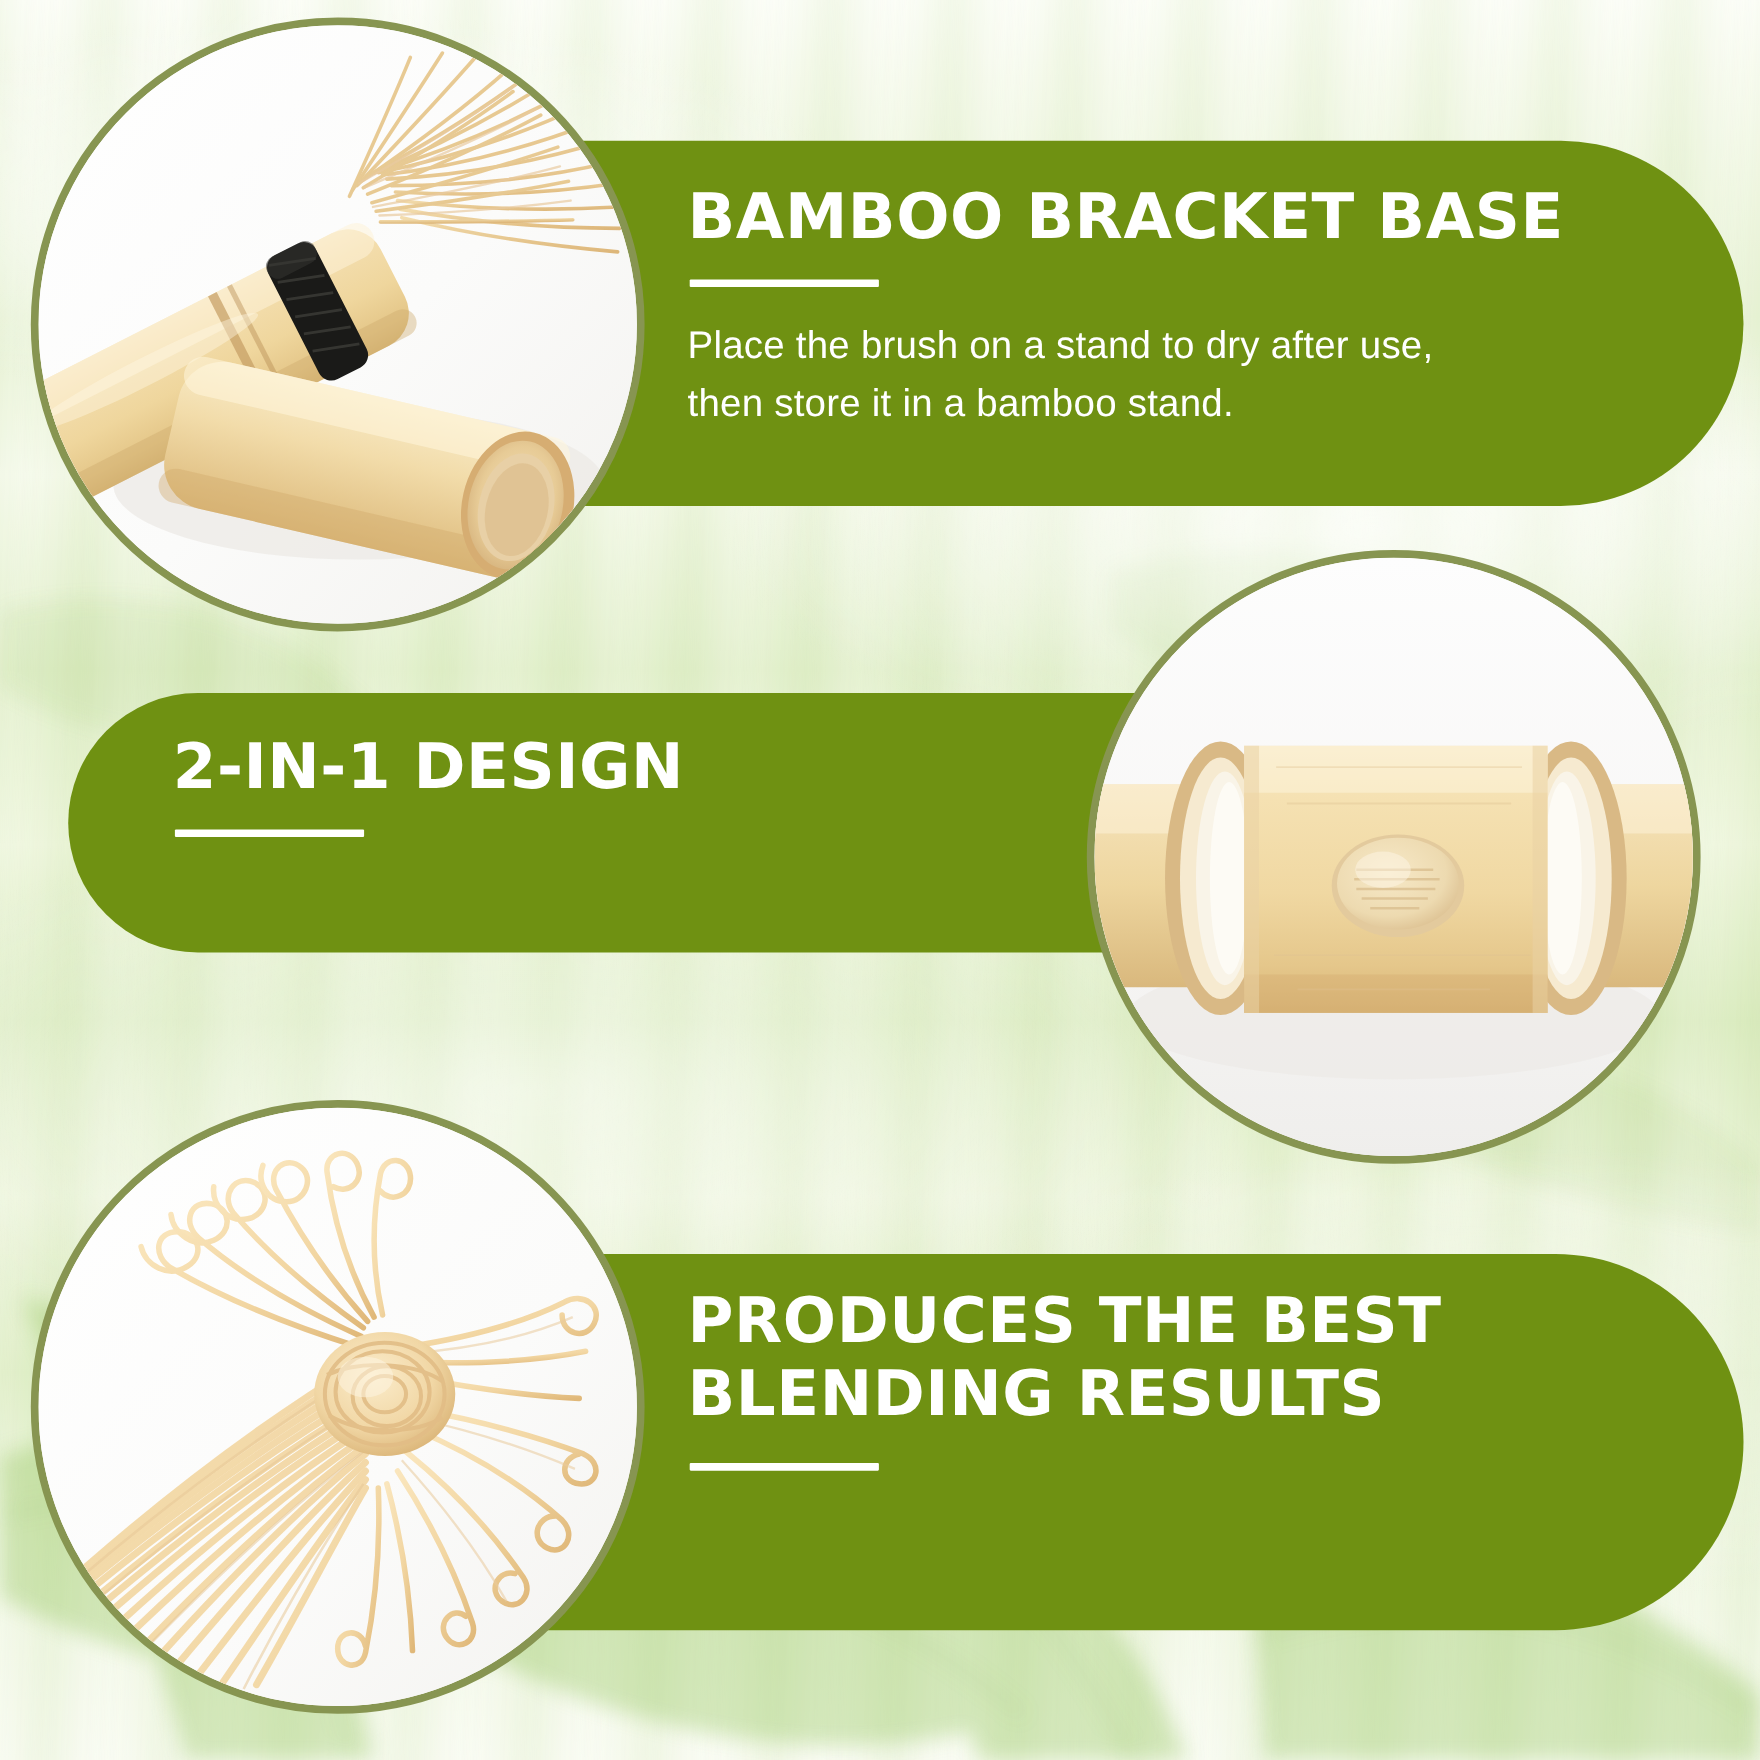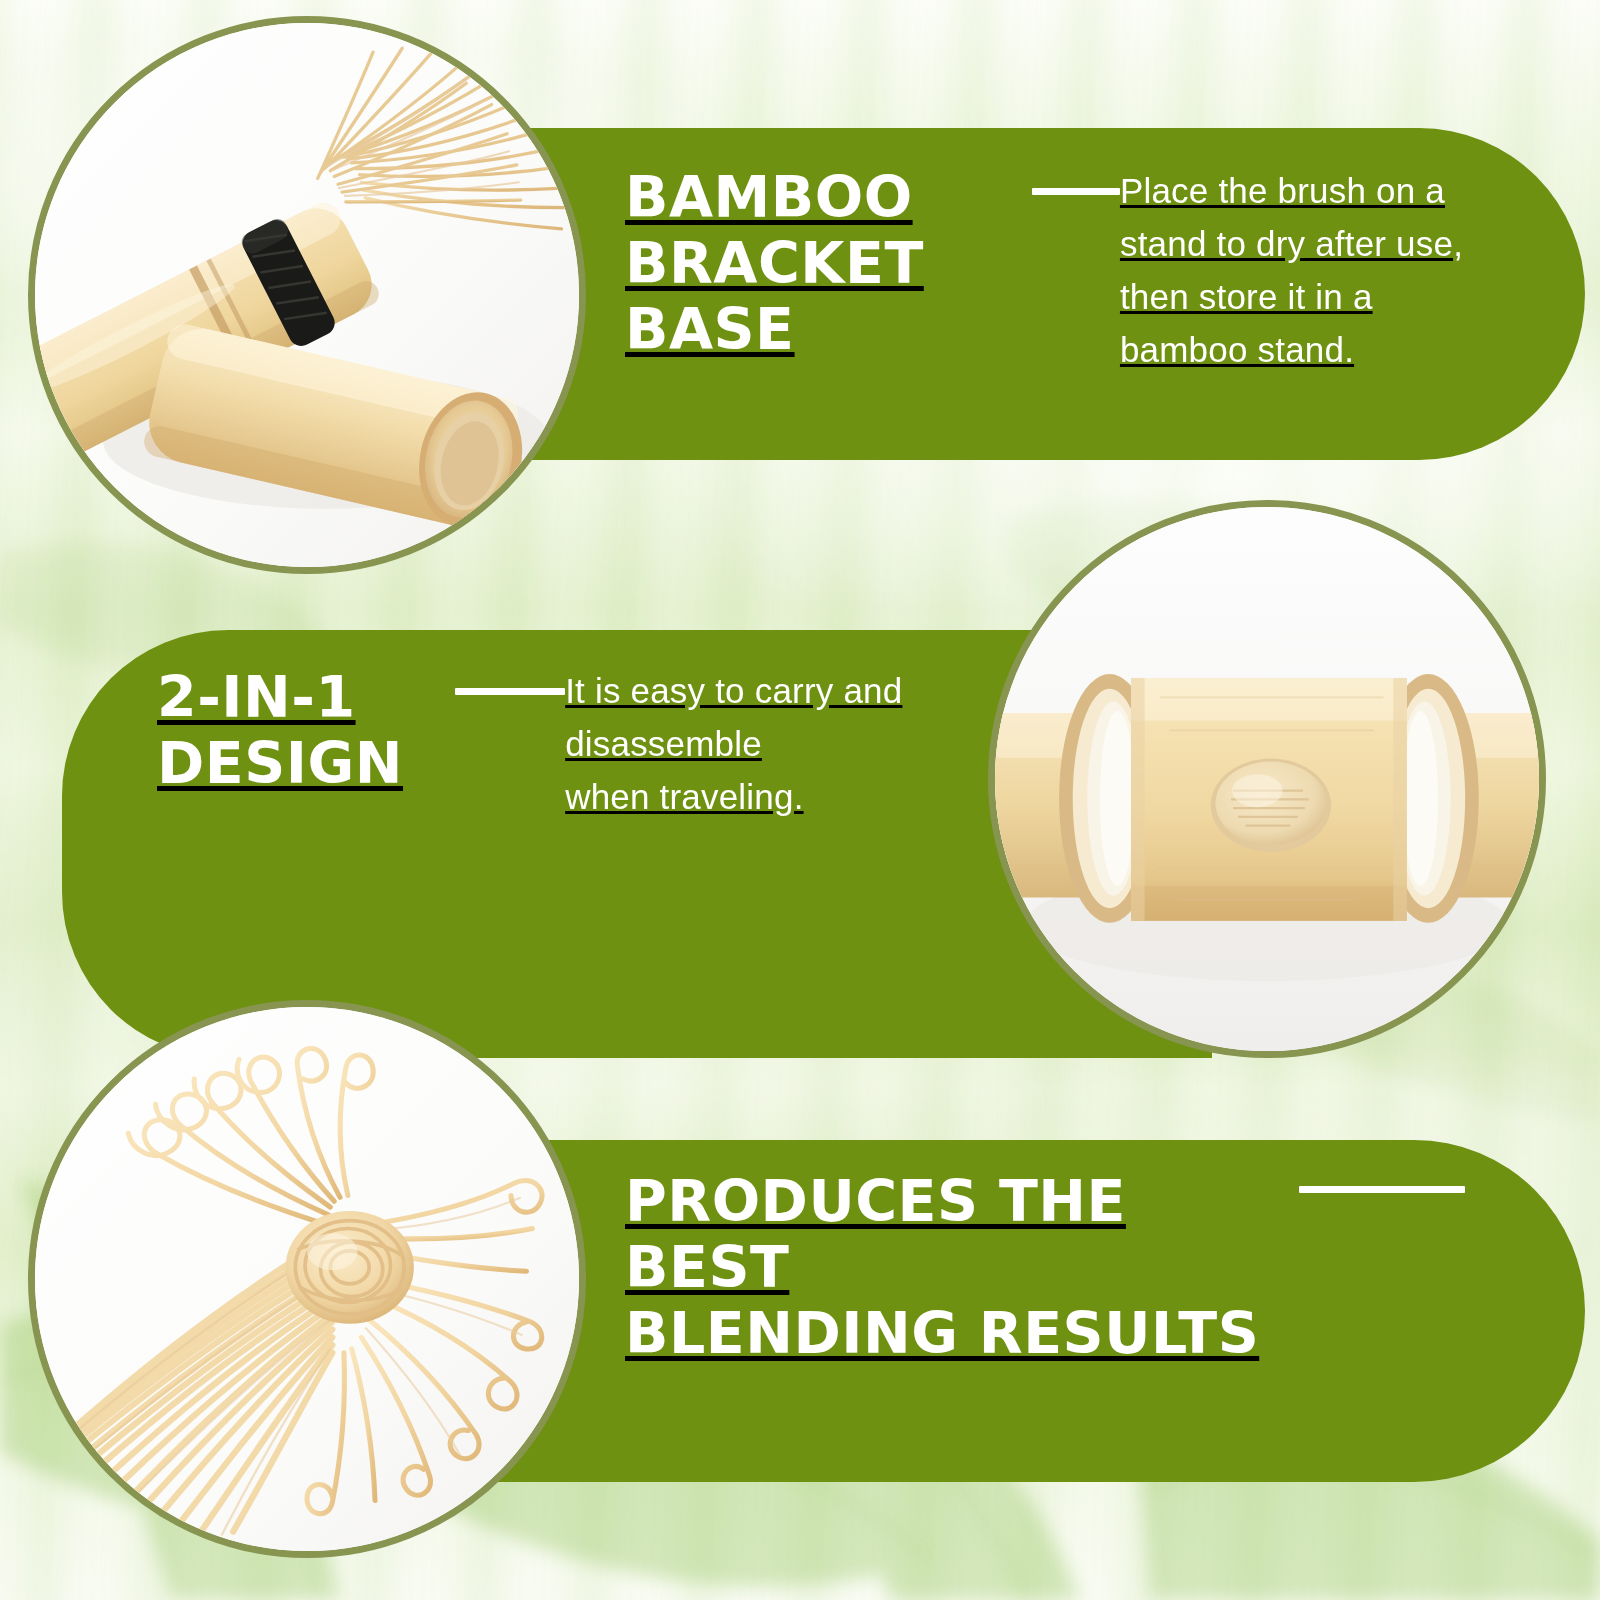--- a/index.html
+++ b/index.html
@@ -55,30 +55,29 @@
     opacity:.85;
   }
   .leafbox{ position:absolute; inset:0; filter:blur(9px); opacity:.62; }
   .leafbox svg{ width:100%; height:100%; display:block; }
 
   
   .panel{
     position:absolute;
     background:#6f9112;
     display:flex;
-    flex-direction:row;
-    text-decoration:underline;
+    flex-direction:column;
   }
   .panel.p1{
     left:380px; top:128px; width:1205px; height:332px;
     border-radius:0 166px 166px 0;
     padding:36px 120px 0 245px;
   }
   .panel.p2{
-    left:62px; top:630px; width:1150px; height:428px;
+    left:62px; top:630px; width:1150px; height:236px;
     border-radius:166px 0 0 166px;
     padding:34px 300px 0 95px;
   }
   .panel.p3{
     left:380px; top:1140px; width:1205px; height:342px;
     border-radius:0 171px 171px 0;
     padding:28px 120px 16px 245px;
     gap:12px;
   }
 
@@ -250,22 +249,20 @@
         <ellipse cx="450" cy="422" rx="44" ry="61" fill="url(#hole1)"></ellipse>
         <ellipse cx="451" cy="424" rx="35" ry="51" fill="#e8d0a6"></ellipse>
         <ellipse cx="452" cy="426" rx="29" ry="44" fill="#ddbf8d" opacity="0.75"></ellipse>
       </g>
     </svg>
   </div>
 
   <div class="panel p2">
     <div class="p-title">2-IN-1 DESIGN</div>
     <div class="p-rule"></div>
-    <div class="p-body">It is easy to carry and disassemble
-when traveling.</div>
   </div>
 
   <div class="photo c2">
     <svg viewBox="0 0 560 560">
       <defs>
         <linearGradient id="bgW2" x1="0" y1="0" x2="0" y2="1">
           <stop offset="0%" stop-color="#fdfdfd"></stop>
           <stop offset="60%" stop-color="#f7f6f5"></stop>
           <stop offset="100%" stop-color="#efeeec"></stop>
         </linearGradient>

